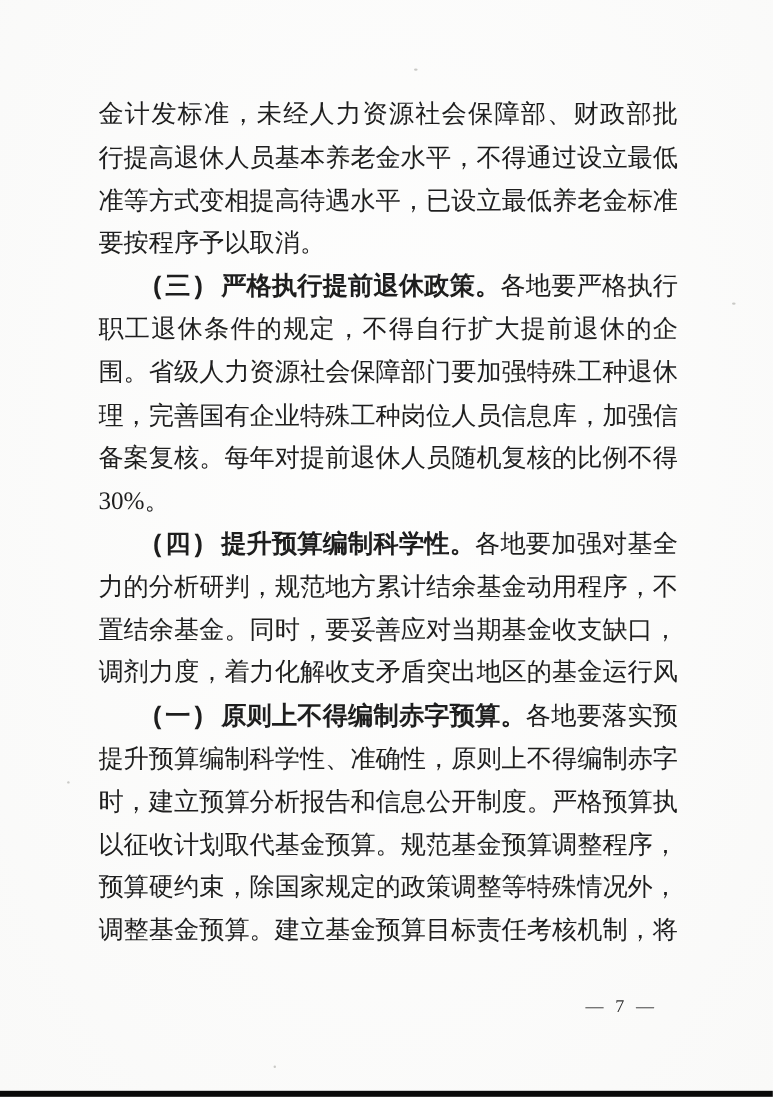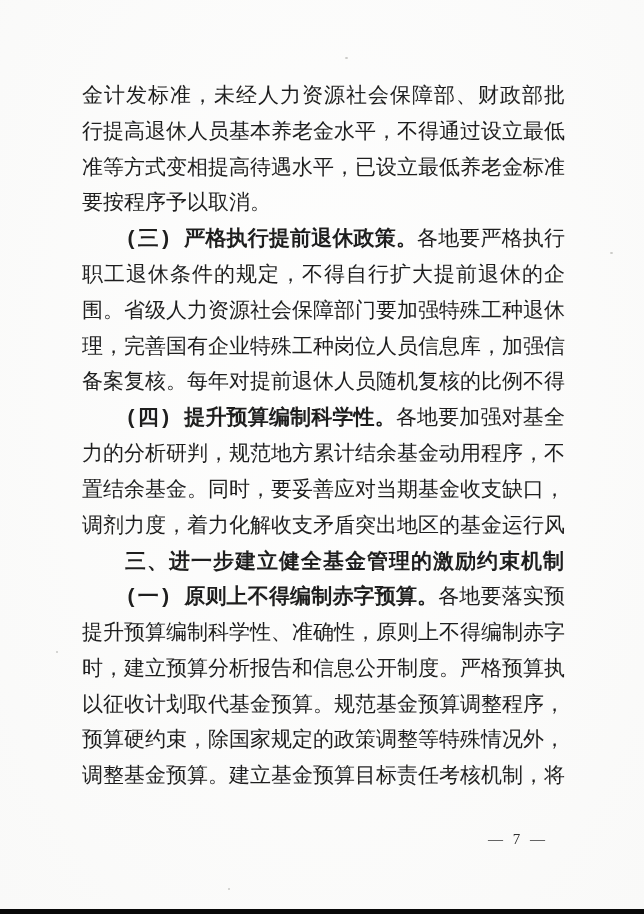--- a/index.html
+++ b/index.html
@@ -94,25 +94,25 @@
   <div class="doc-body">
       <div class="line"><span class="seg normal">金计发标准，未经人力资源社会保障部、财政部批准，不得自</span></div>
       <div class="line"><span class="seg normal">行提高退休人员基本养老金水平，不得通过设立最低养老金标</span></div>
       <div class="line"><span class="seg normal">准等方式变相提高待遇水平，已设立最低养老金标准的地区，</span></div>
       <div class="line nojust"><span class="seg normal">要按程序予以取消。</span></div>
       <div class="line indent"><span class="seg bold">(三) 严格执行提前退休政策。</span><span class="seg normal">各地要严格执行国家关于</span></div>
       <div class="line"><span class="seg normal">职工退休条件的规定，不得自行扩大提前退休的企业、人员范</span></div>
       <div class="line"><span class="seg normal">围。省级人力资源社会保障部门要加强特殊工种退休审批管</span></div>
       <div class="line"><span class="seg normal">理，完善国有企业特殊工种岗位人员信息库，加强信息比对和</span></div>
       <div class="line"><span class="seg normal">备案复核。每年对提前退休人员随机复核的比例不得低于</span></div>
+      <div class="line nojust"><span class="seg normal">30%。</span></div>
       <div class="line indent"><span class="seg bold">(四) 提升预算编制科学性。</span><span class="seg normal">各地要加强对基全支撑能</span></div>
       <div class="line"><span class="seg normal">力的分析研判，规范地方累计结余基金动用程序，不得随意处</span></div>
       <div class="line"><span class="seg normal">置结余基金。同时，要妥善应对当期基金收支缺口，加大基金</span></div>
       <div class="line nojust"><span class="seg normal">调剂力度，着力化解收支矛盾突出地区的基金运行风险。</span></div>
-      <div class="line indent nojust"><span class="seg heading">三、进一步建立健全基金管理的激励约束机制</span></div>
       <div class="line indent"><span class="seg bold">(一) 原则上不得编制赤字预算。</span><span class="seg normal">各地要落实预算管理责任，</span></div>
       <div class="line"><span class="seg normal">提升预算编制科学性、准确性，原则上不得编制赤字预算。同</span></div>
       <div class="line"><span class="seg normal">时，建立预算分析报告和信息公开制度。严格预算执行，不得</span></div>
       <div class="line"><span class="seg normal">以征收计划取代基金预算。规范基金预算调整程序，强化基金</span></div>
       <div class="line"><span class="seg normal">预算硬约束，除国家规定的政策调整等特殊情况外，不得随意</span></div>
       <div class="line"><span class="seg normal">调整基金预算。建立基金预算目标责任考核机制，将基金牧支</span></div>
     </div>
 
   <div class="page-number">— 7 —</div>
 

